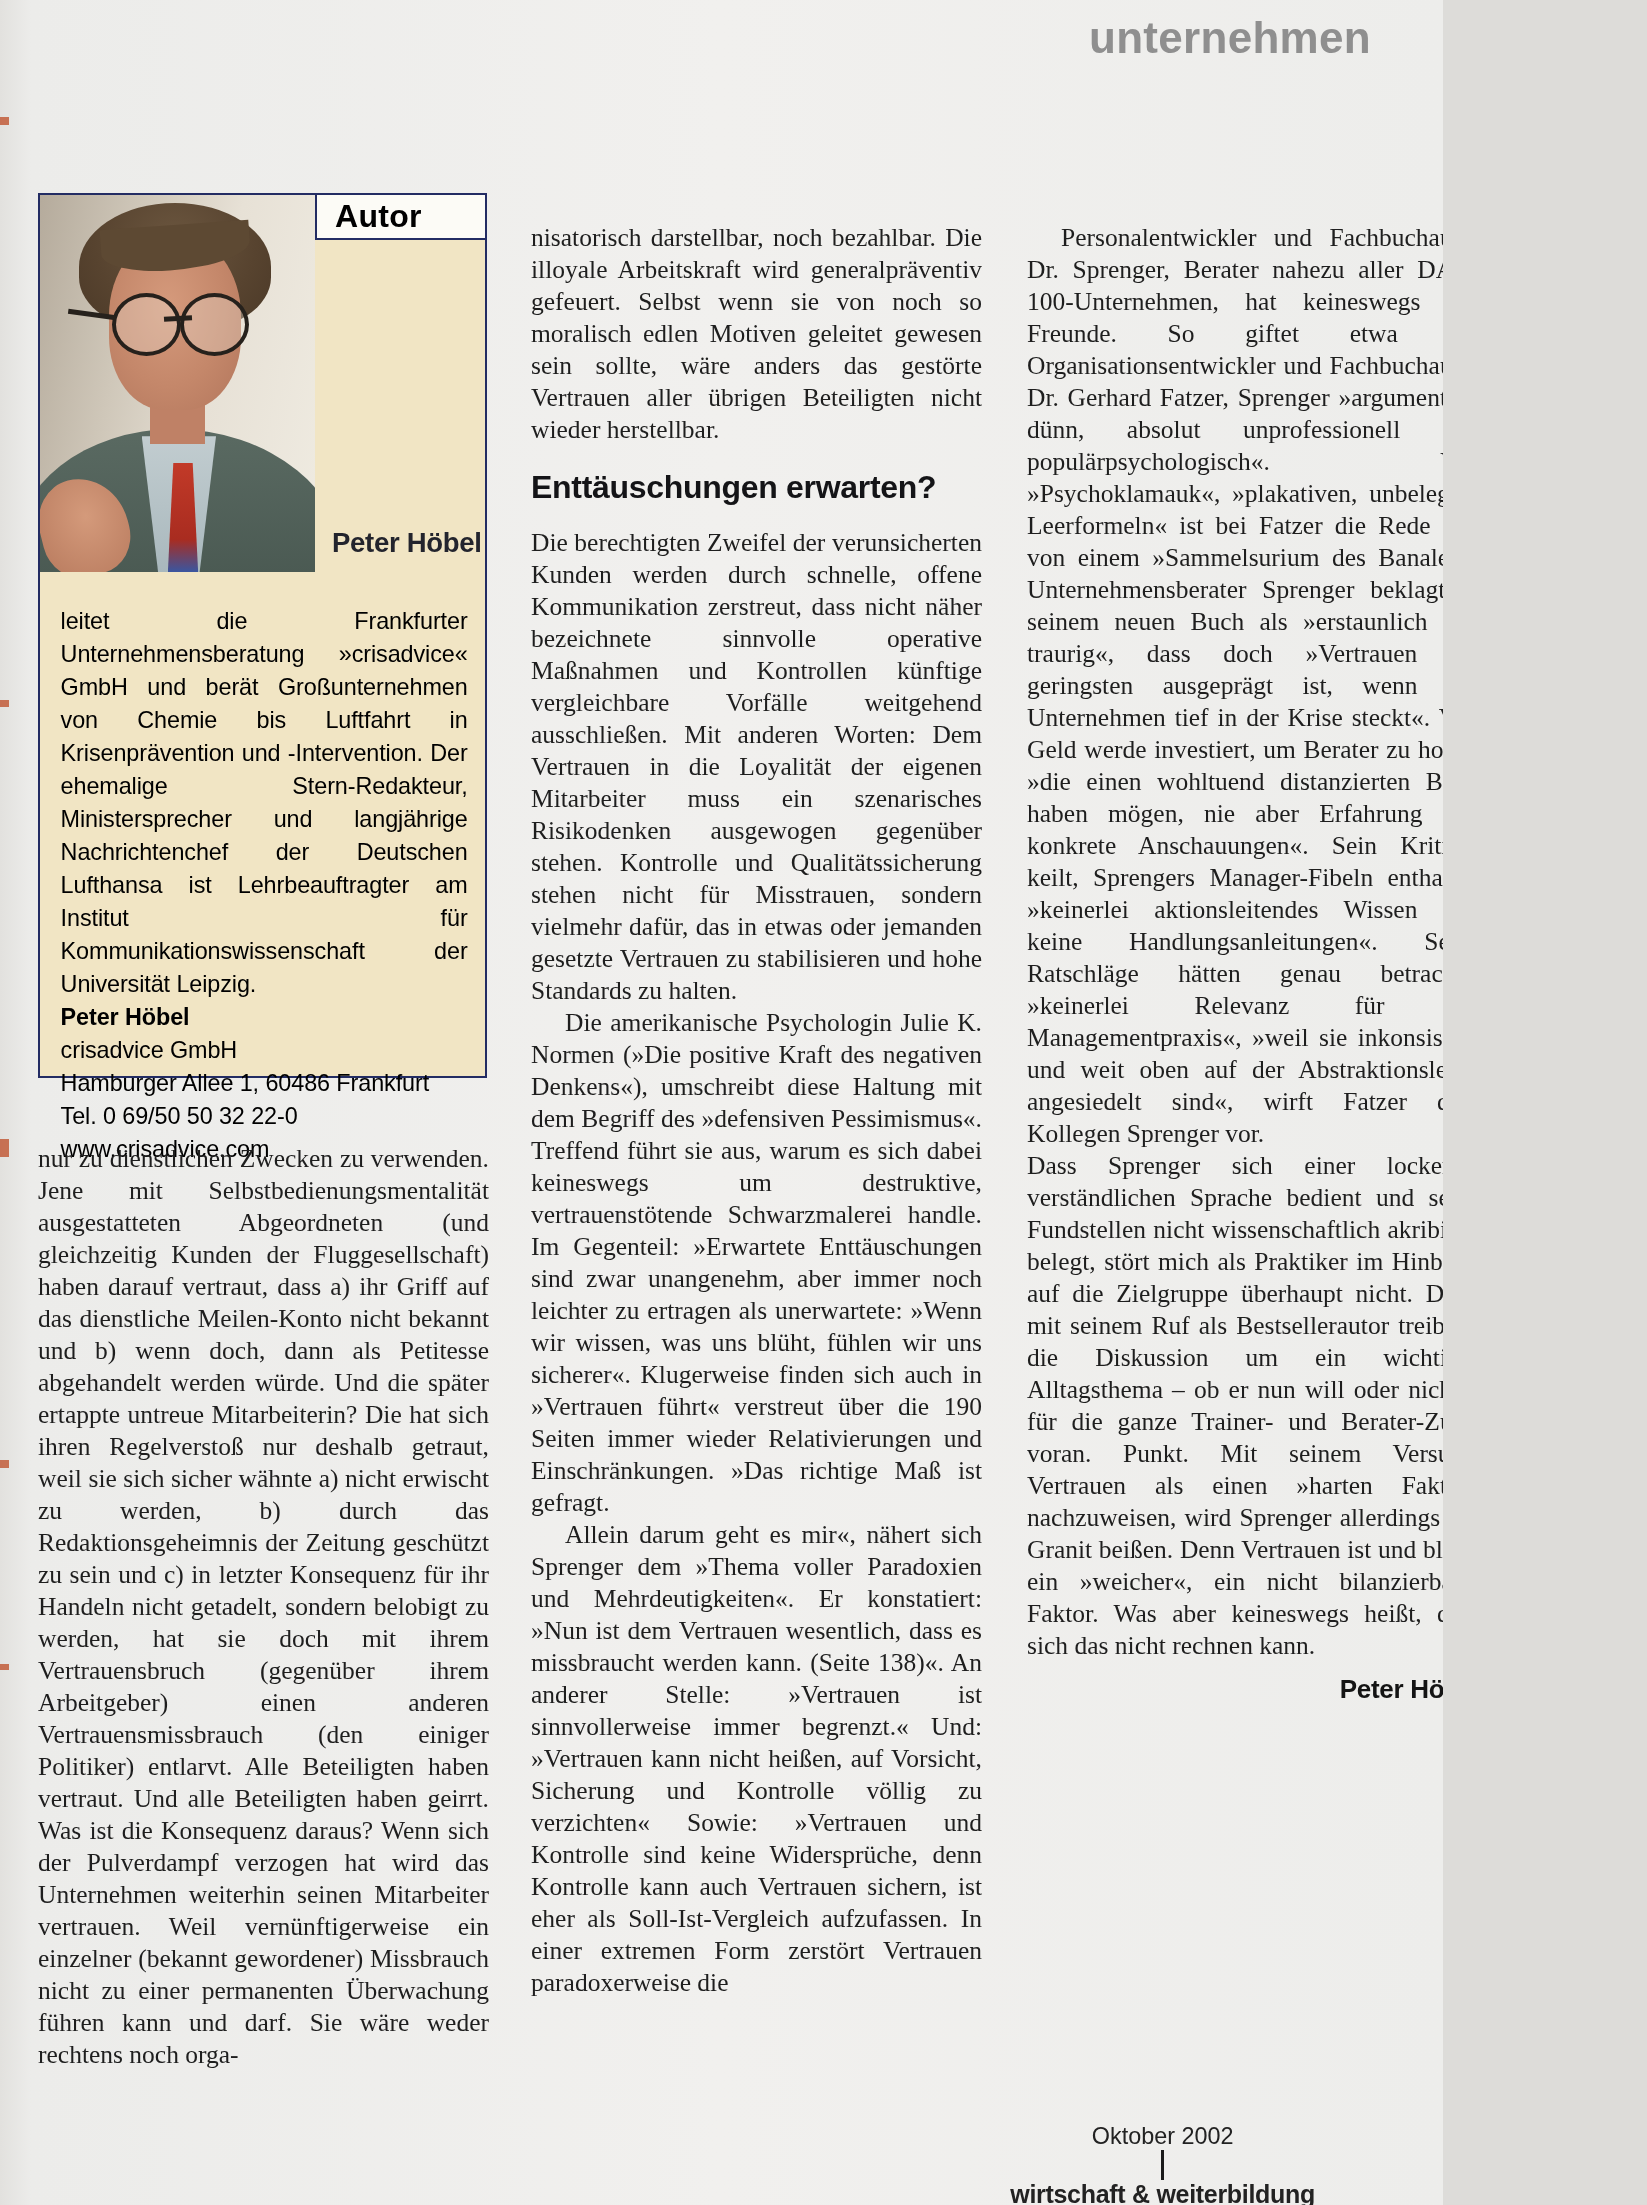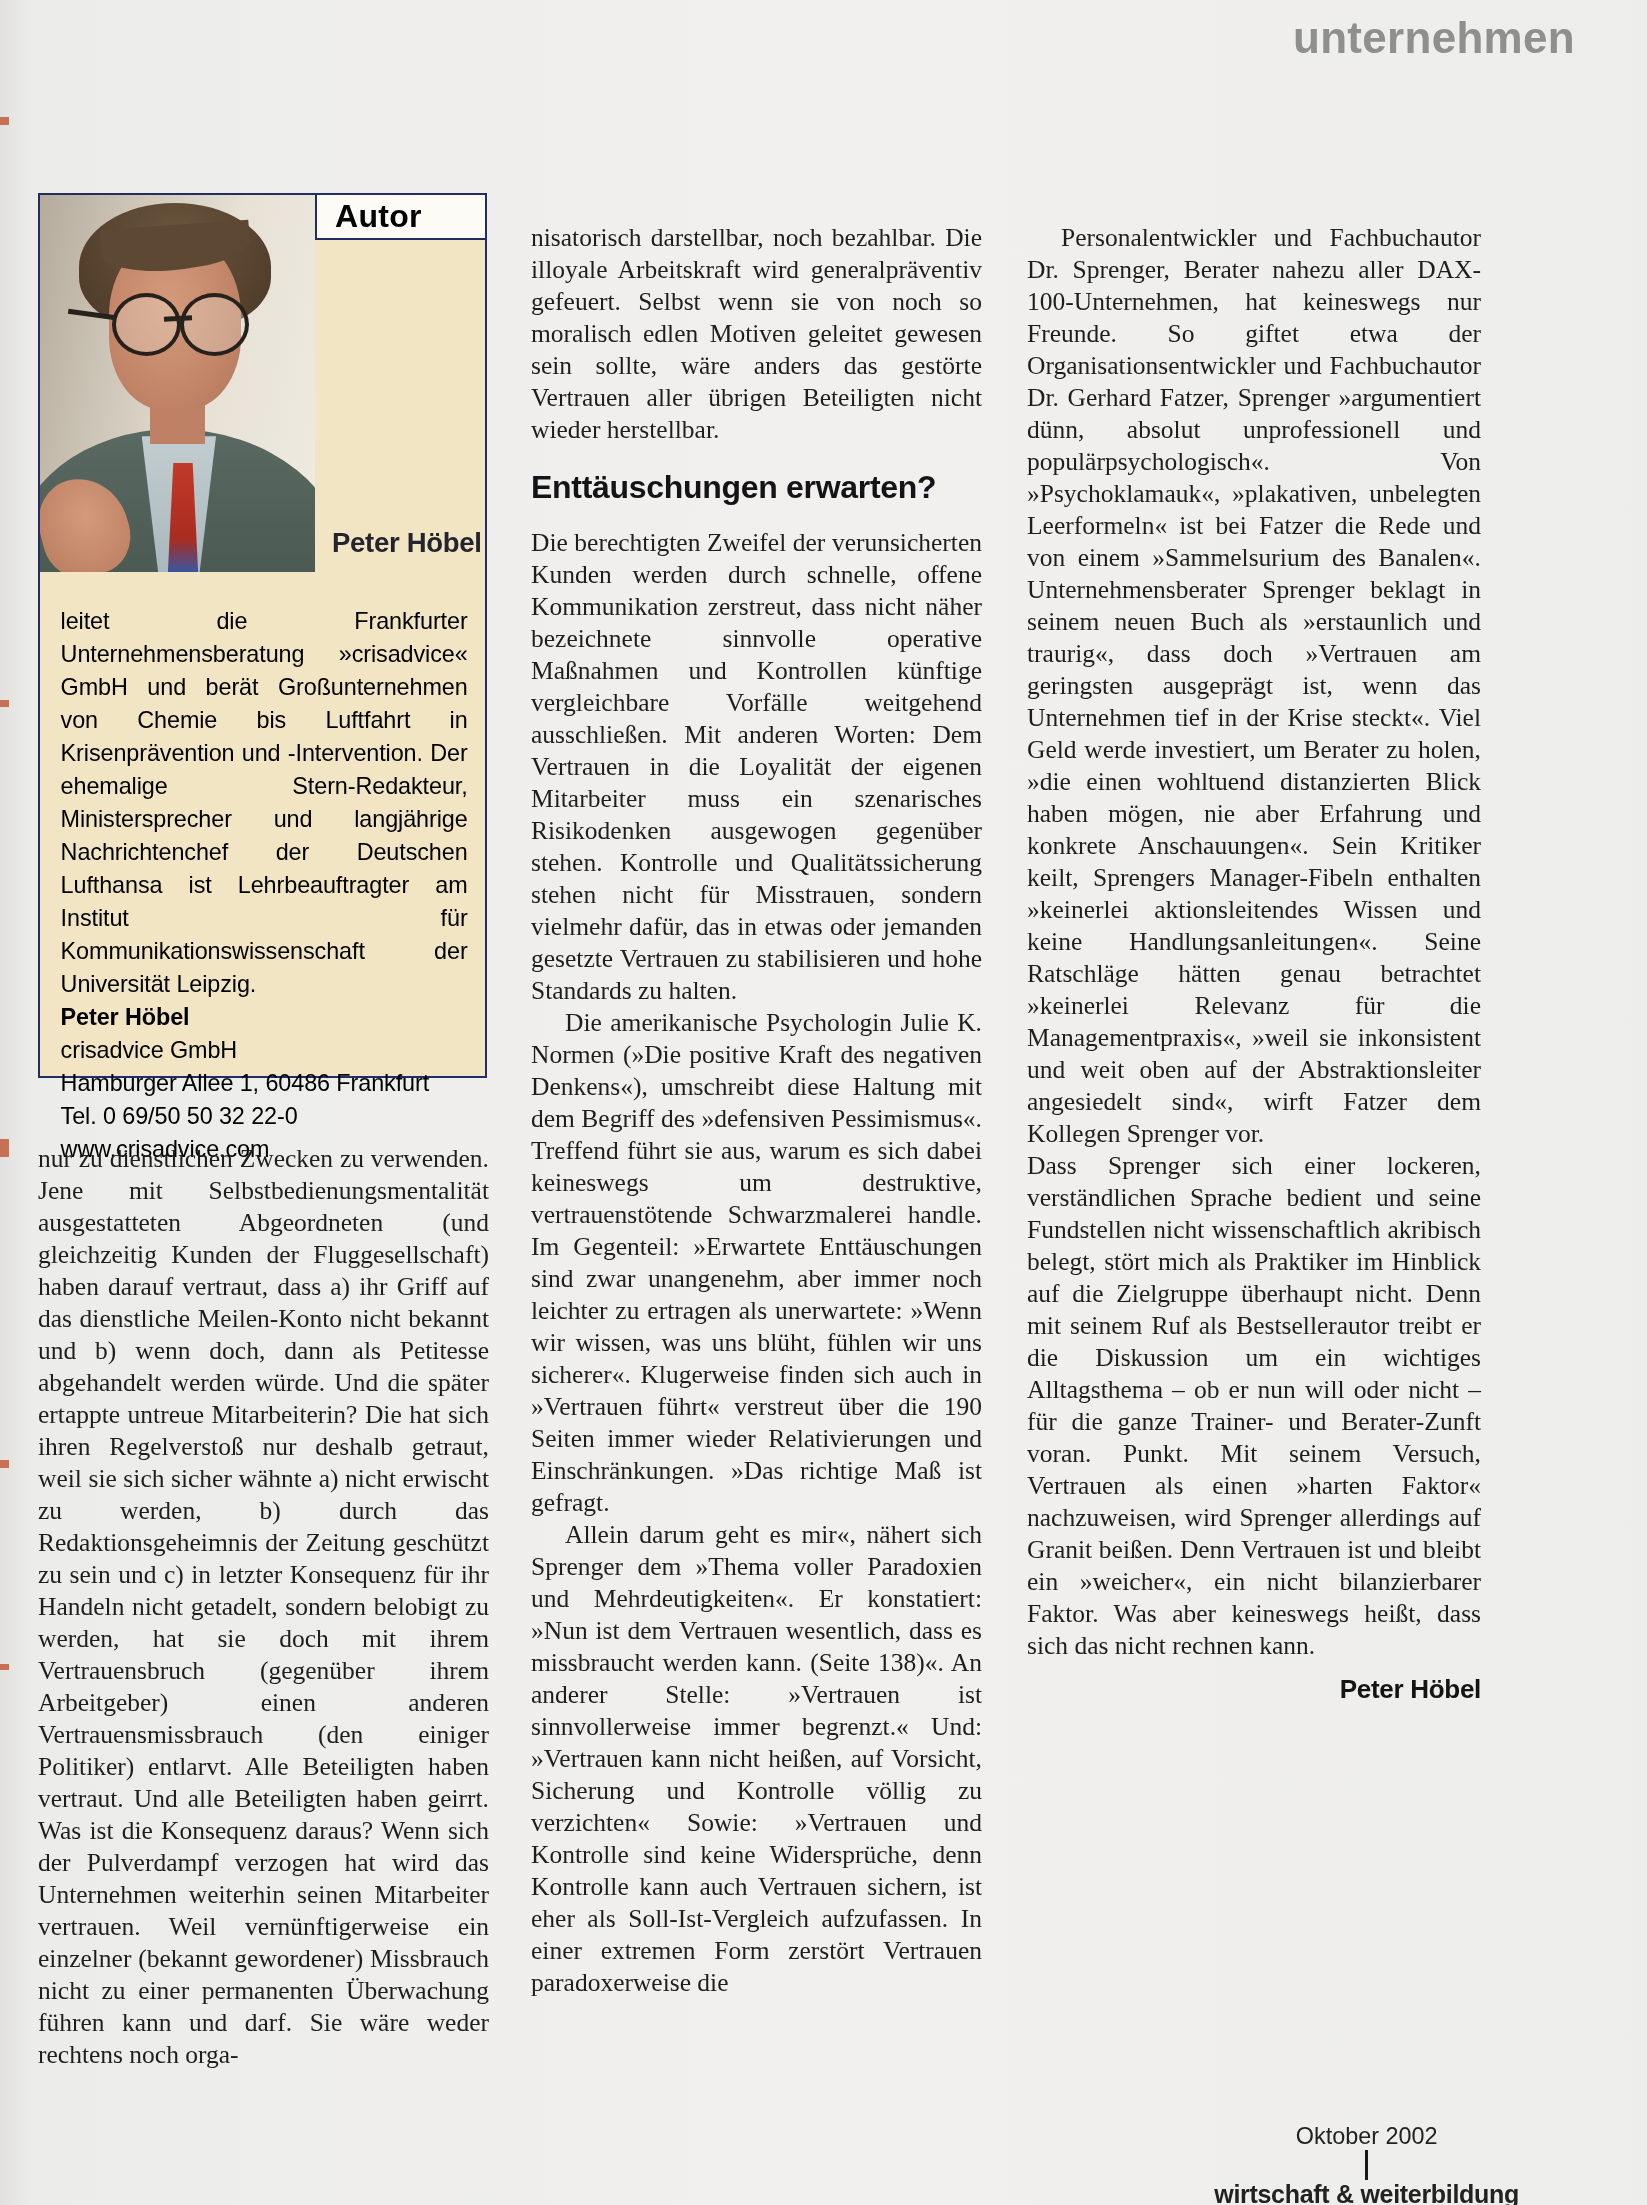--- a/index.html
+++ b/index.html
@@ -1,18 +1,18 @@
 <!DOCTYPE html>
 <html lang="de" style="font-size:11px"><head>
 <meta charset="utf-8">
 <style>
   html,body{margin:0;padding:0;background:#dddcd9;}
   .page{
     position:relative;
-    width:1647px;height:2205px;
+    width:1443px;height:2205px;
     background:linear-gradient(90deg,#e2e1de 0px,#ececea 31px,#f1f0ee 50%,#ededeb 100%);
     font-family:"Liberation Serif", serif;
     color:#1d1d1d;
     overflow:hidden;
   }
   
   .section-label{
     position:absolute;top:13.8px;right:72px;
     font-family:"Liberation Sans", sans-serif;
     font-weight:bold;font-size:44px;line-height:48px;

